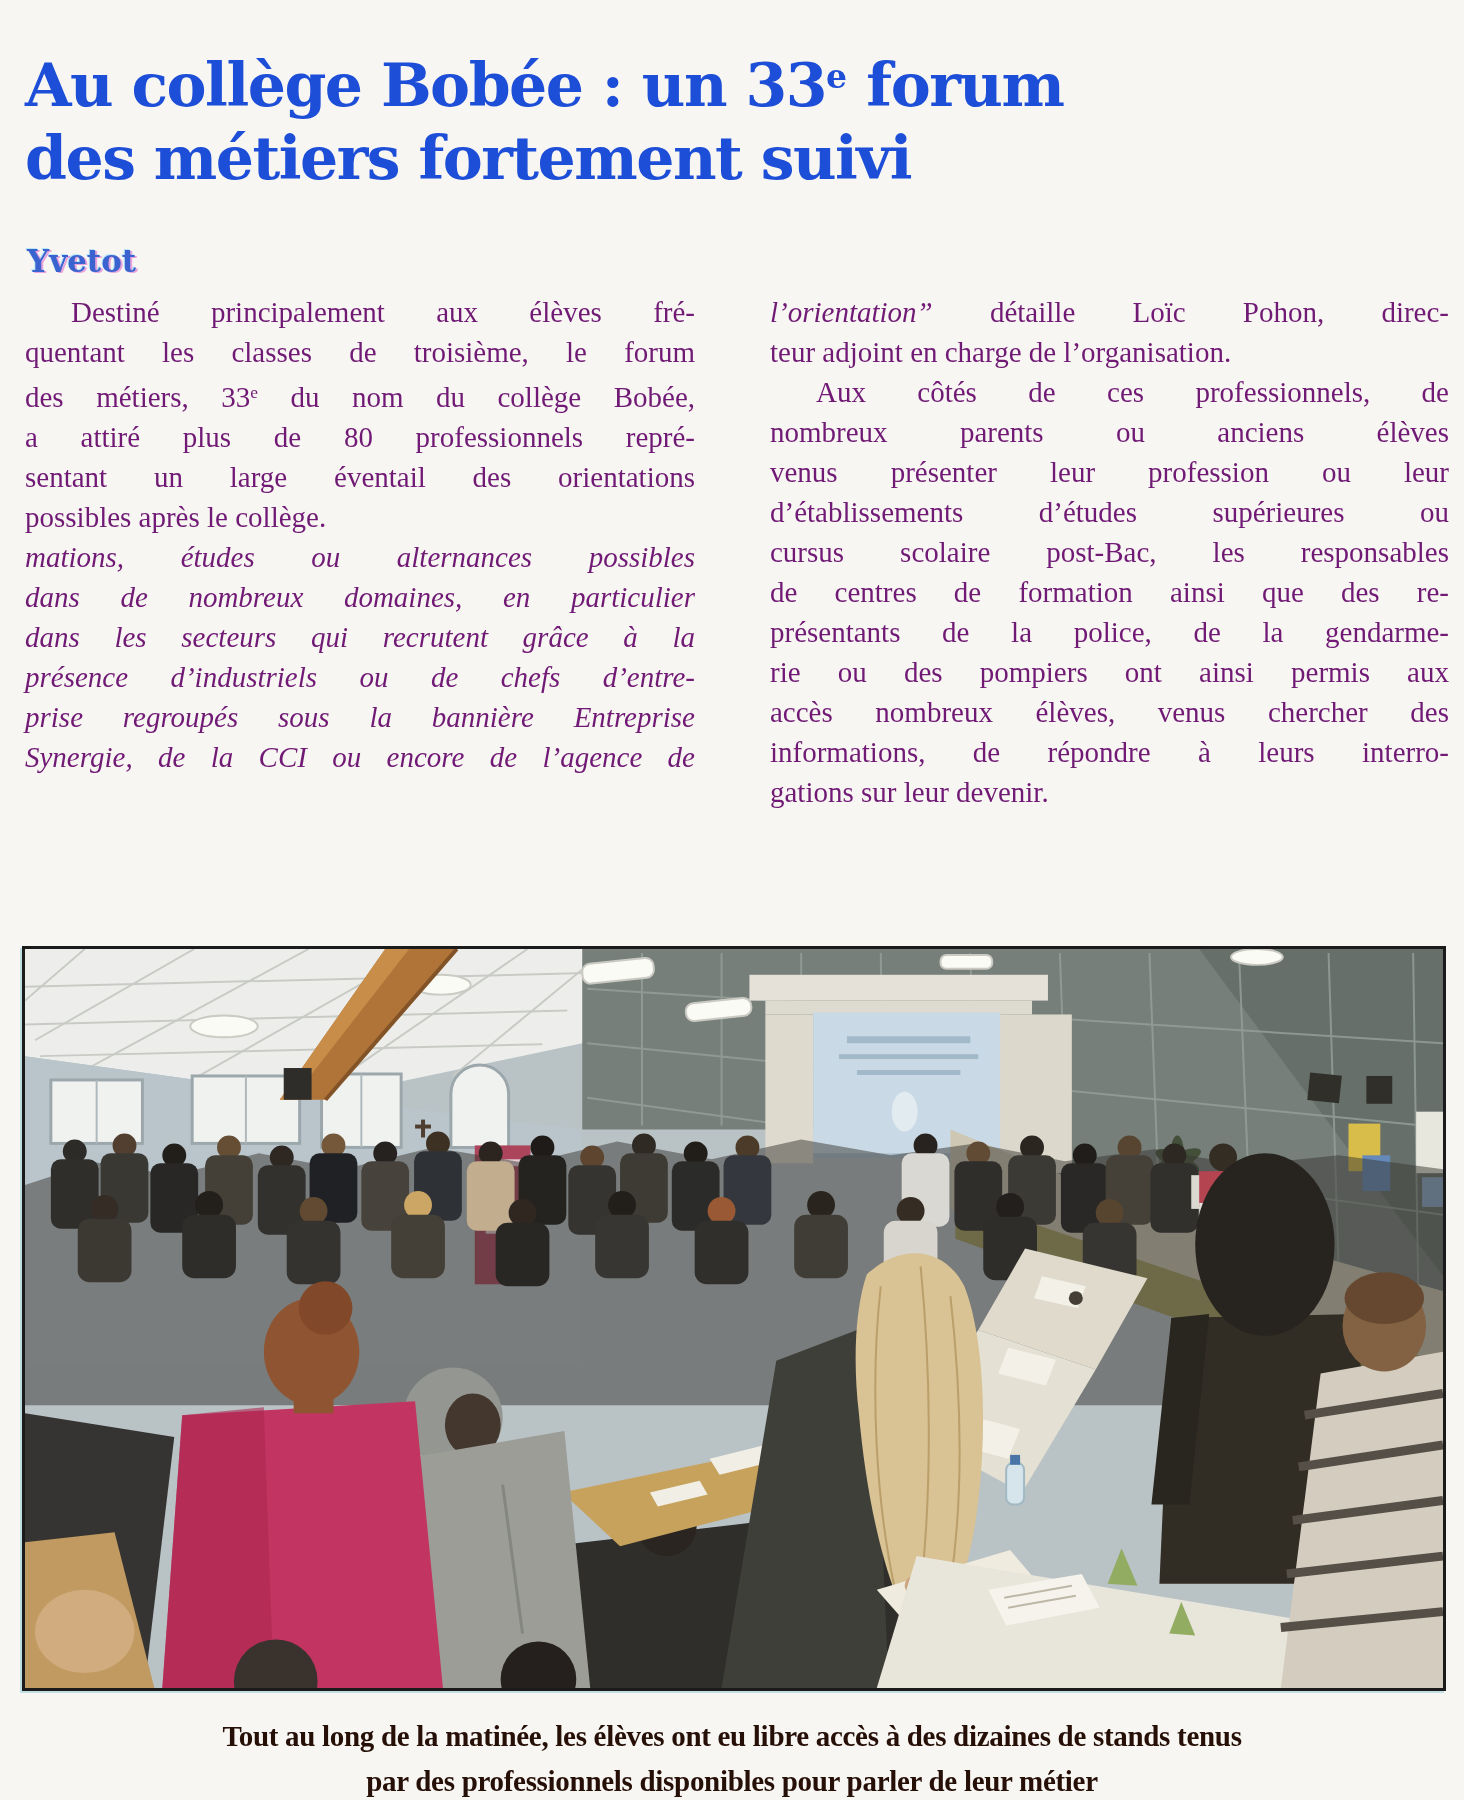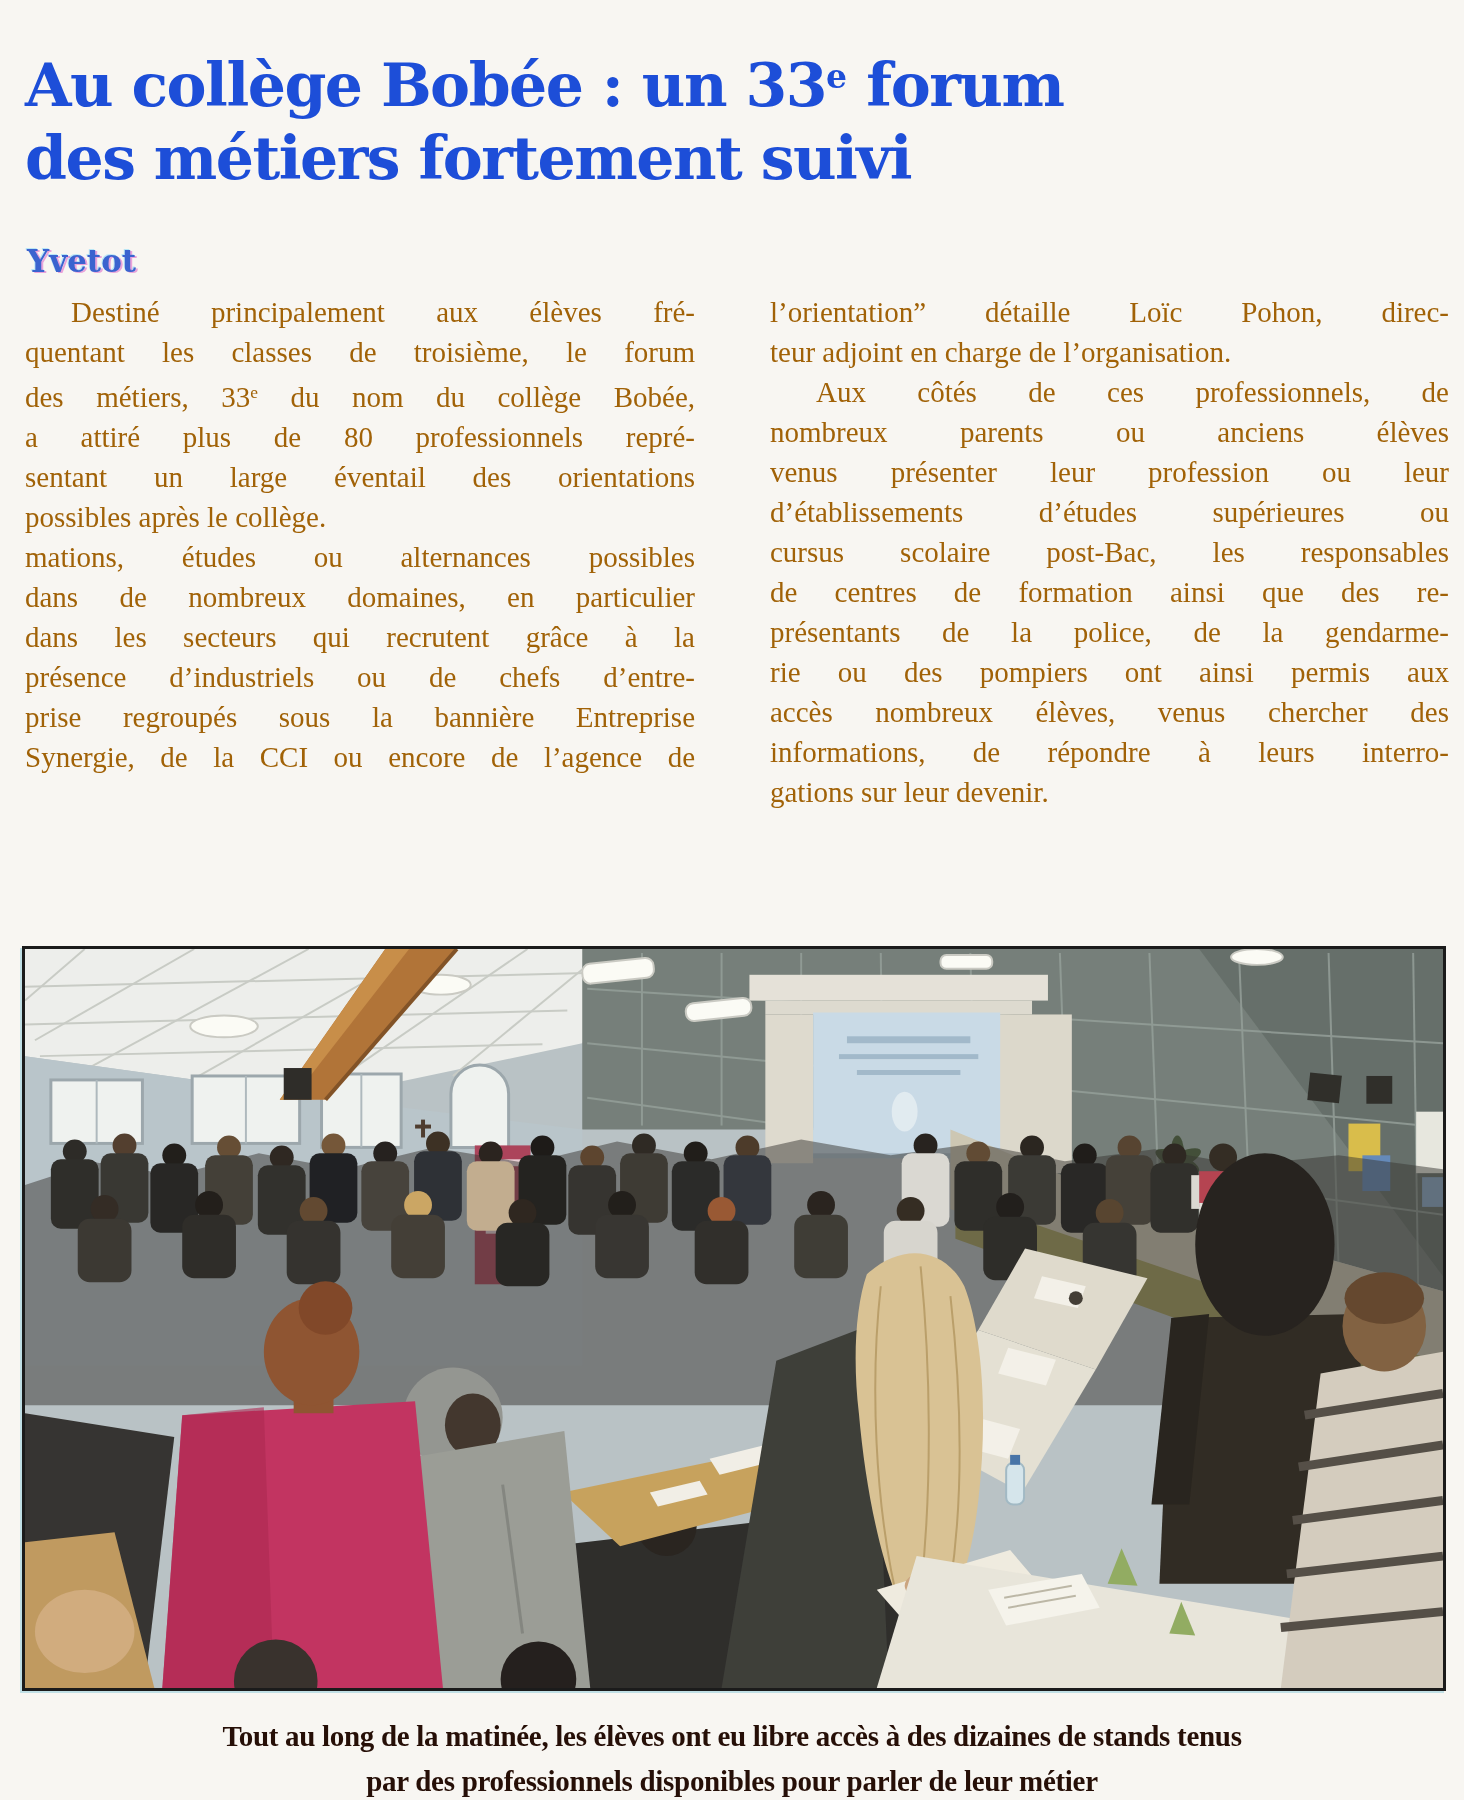--- a/index.html
+++ b/index.html
@@ -14,28 +14,28 @@
   }
   .headline .hsup{font-size:0.55em;vertical-align:0.55em;letter-spacing:0;}
   .location{
     position:absolute;left:27px;top:243px;
     font-family:"DejaVu Serif",serif;font-weight:700;
     font-size:31px;color:#3b63cf;
     text-shadow:2px 1px 0 rgba(214,62,188,.45), -1px -1px 0 rgba(70,200,255,.35);
   }
   .col{
     position:absolute;top:292px;
-    font-size:29px;line-height:40px;color:#a16207;
+    font-size:29px;line-height:40px;color:#701a75;
   }
   .col-left{left:25px;width:670px;}
   .col-right{left:770px;width:679px;}
   .line{text-align:justify;text-align-last:justify;}
   .line.end{text-align-last:left;}
   .line.indent{text-indent:46px;}
-  .it{}
+  .it{font-style:italic;}
   .sup{font-size:0.6em;vertical-align:0.5em;}
   .photo-frame{
     position:absolute;left:22px;top:946px;width:1424px;height:745px;
     border:3px solid #1b1b1b;box-sizing:border-box;background:#b6bfc2;
     box-shadow:-2px 2px 0 rgba(90,180,205,.35);
   }
   .photo-frame svg{display:block;width:100%;height:100%;}
   .caption{
     position:absolute;left:0;top:1714px;width:1464px;text-align:center;
     font-weight:700;font-size:29px;line-height:45px;color:#260f07;

